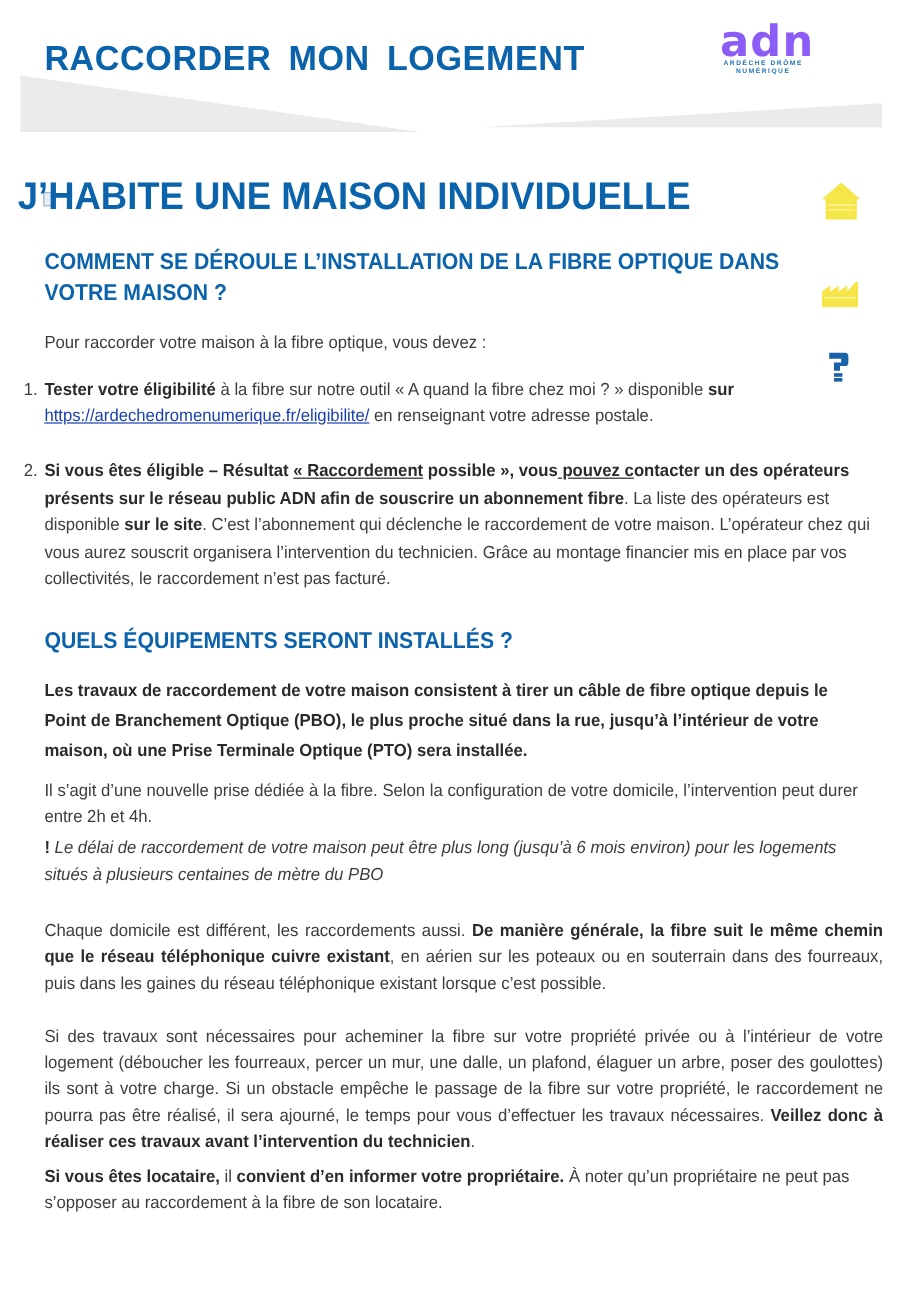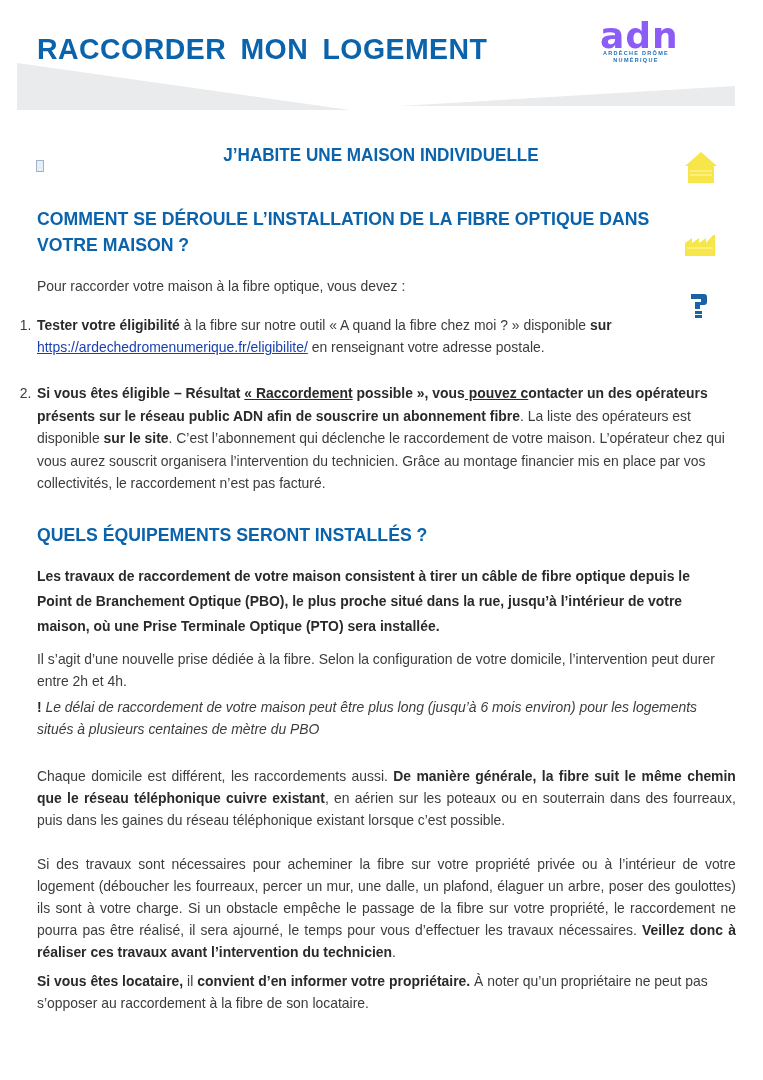--- a/index.html
+++ b/index.html
@@ -7,21 +7,21 @@
       font-family: "Liberation Sans", sans-serif; color: #3a3a3a; }
     .abs { position: absolute; }
     #header-bg { position: absolute; left: 0; top: 0; width: 763px; height: 120px; }
     .doc-title { left: 37px; top: 33px; font-size: 29px; font-weight: bold; color: #0a63ab;
       letter-spacing: 0.5px; word-spacing: 6px; white-space: nowrap; transform: scaleX(0.98); transform-origin: left; }
     .logo { left: 600px; top: 22px; width: 72px; text-align: center; color: #1c6fb7; }
     .logo-mark { font-size: 36px; font-weight: bold; letter-spacing: 1px; line-height: 28px;
       font-family: "DejaVu Sans", sans-serif; color: #8b5cf6; }
     .logo-sub { font-size: 5.5px; font-weight: bold; letter-spacing: 1.3px; line-height: 7px; }
     .marker { left: 36px; top: 160px; width: 6px; height: 10px; border: 1px solid #9fb4c9; background: #e7eef5; }
-    .page-title { left: 0; width: 763px; top: 145px; text-align: center; font-size: 18px; font-weight: bold;
+    .page-title { left: 0; width: 763px; top: 145px; font-size: 32px; font-weight: bold;
       color: #0a63ab; padding-left: 0; }
     .page-title span { display: inline-block; margin-left: 0; transform: scaleX(0.95); }
     .h2 { left: 37px; font-size: 19px; font-weight: bold; color: #0a63ab; line-height: 26px;
       transform: scaleX(0.93); transform-origin: left; white-space: nowrap; }
     .p { left: 37px; width: 700px; font-size: 14.5px; line-height: 22px; color: #3c3c3c; }
     .p b, .p strong { color: #2a2a2a; }
     .p.narrow { transform: scaleX(0.96); transform-origin: left; width: 728px; }
     .list-num { position: absolute; left: 19px; }
     a.link { color: #1a3fb0; text-decoration: underline; }
     .u { text-decoration: underline; }

